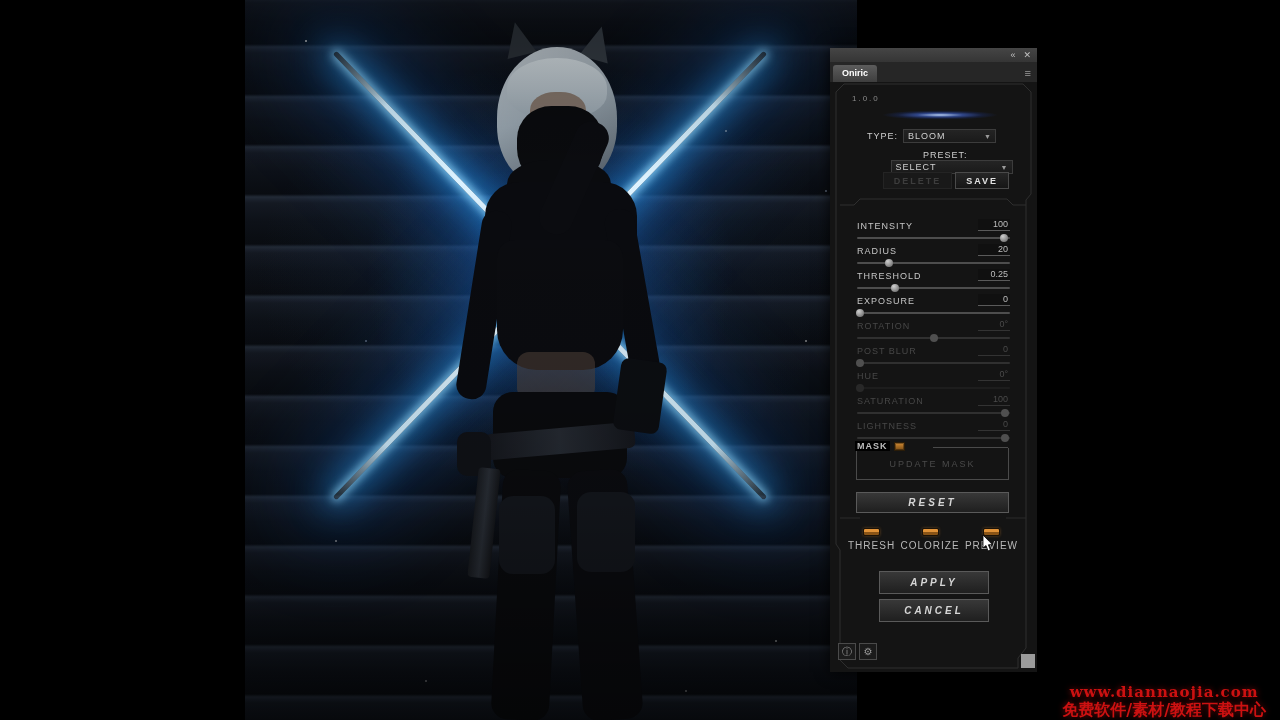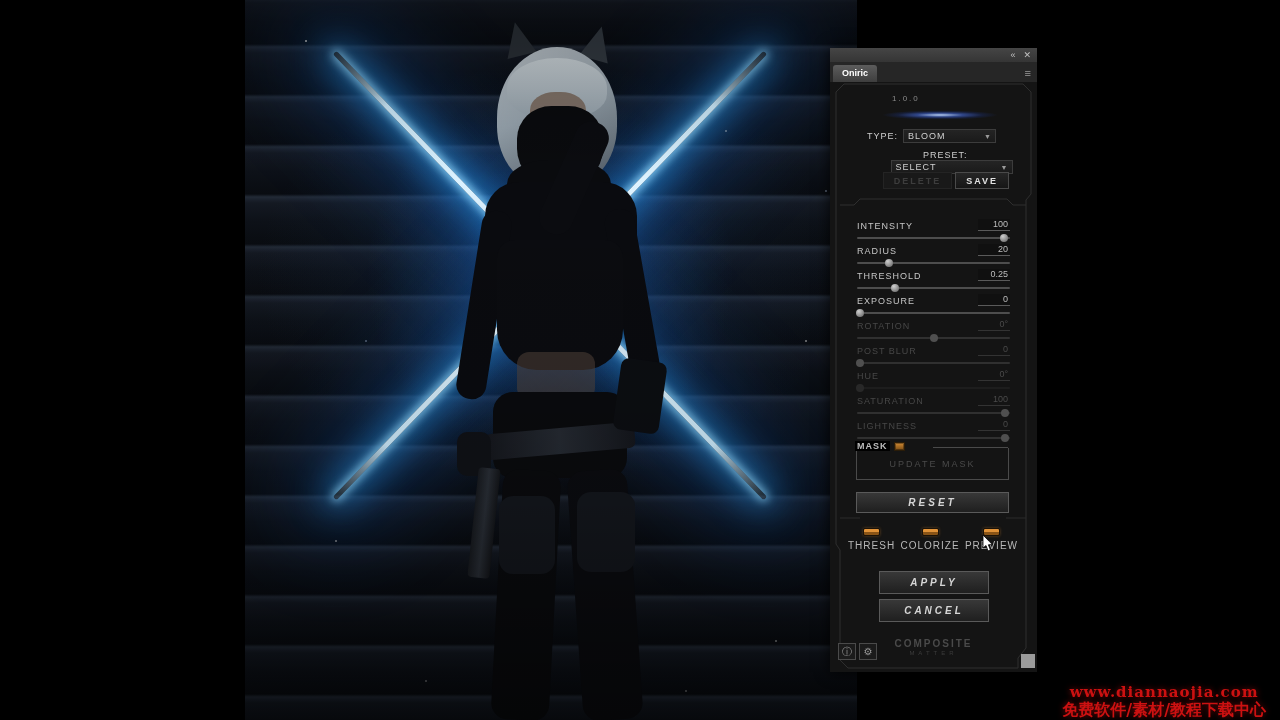--- a/index.html
+++ b/index.html
@@ -72,21 +72,21 @@
               align-items:center; gap:8px; padding:0 6px; color:#c0c0c0; }
   .titlebar span { font-size:9px; line-height:9px; cursor:default; }
   .tabbar { position:absolute; left:0; top:14px; width:100%; height:20px; background:#262626;
             display:flex; align-items:flex-end; }
   .tab { margin-left:3px; height:17px; padding:0 9px; background:linear-gradient(180deg,#5c5c5c,#3e3e3e);
          border-radius:3px 3px 0 0; color:#fff; font-weight:bold; font-size:9px; line-height:17px;text-align:center; }
   .tabmenu { margin-left:auto; margin-right:6px; color:#9a9a9a; font-size:11px; line-height:18px; }
   .content { position:absolute; left:0; top:34px; width:207px; height:590px; background:#141414; }
   .deco { position:absolute; inset:0; pointer-events:none; }
 
-  .version { position:absolute; left:22px; top:12px; color:#8a8a8a; letter-spacing:2px; font-size:8px;margin-left:40px; }
+  .version { position:absolute; left:22px; top:12px; color:#8a8a8a; letter-spacing:2px; font-size:8px; }
   .flare { position:absolute; left:40px; top:22px; width:140px; height:22px;
            background:radial-gradient(ellipse 55% 28% at 50% 50%, rgba(190,215,255,.95), rgba(70,110,230,.55) 30%, rgba(30,60,160,.25) 55%, rgba(0,0,0,0) 75%); }
 
   .frow { position:absolute; left:0; width:100%; display:flex; align-items:center; }
   .frow .flabel { width:68px; text-align:right; letter-spacing:1px; color:#cfcfcf; }
   .dropdown { margin-left:5px; height:14px; background:linear-gradient(180deg,#242424,#1a1a1a);
               border:1px solid #3c3c3c; display:flex; align-items:center; padding:0 4px; color:#d0d0d0; }
   .dropdown .dd-val { flex:1; letter-spacing:1px; }
   .dropdown .dd-arrow { color:#9a9a9a; font-size:7px; }
   .row-type { top:47px; } .row-type .dropdown { width:93px; }
@@ -342,24 +342,20 @@
           </div>
         </div>
 
       <svg class="cursor" viewBox="0 0 16 20">
         <path d="M5 1 L5 14 L8 11.5 L10 17 L12.4 16 L10.4 10.8 L14.4 10.6 Z" fill="#ffffff" stroke="#000" stroke-width="0.8"></path>
       </svg>
 
       <div class="bigbtn apply">APPLY</div>
       <div class="bigbtn cancel">CANCEL</div>
 
-      <div class="logo">
-        <div class="l1">COMPOSITE</div>
-        <div class="l2">MATTER</div>
-      </div>
 
       <div class="footicons">
         <div class="ficon">ⓘ</div>
         <div class="ficon">⚙</div>
       </div>
       <div class="grip"></div>
     </div>
   </div>
 
   <div class="watermark" style="color: rgb(204, 17, 17); text-shadow: rgba(200, 20, 20, 0.6) 0px 0px 6px;">

